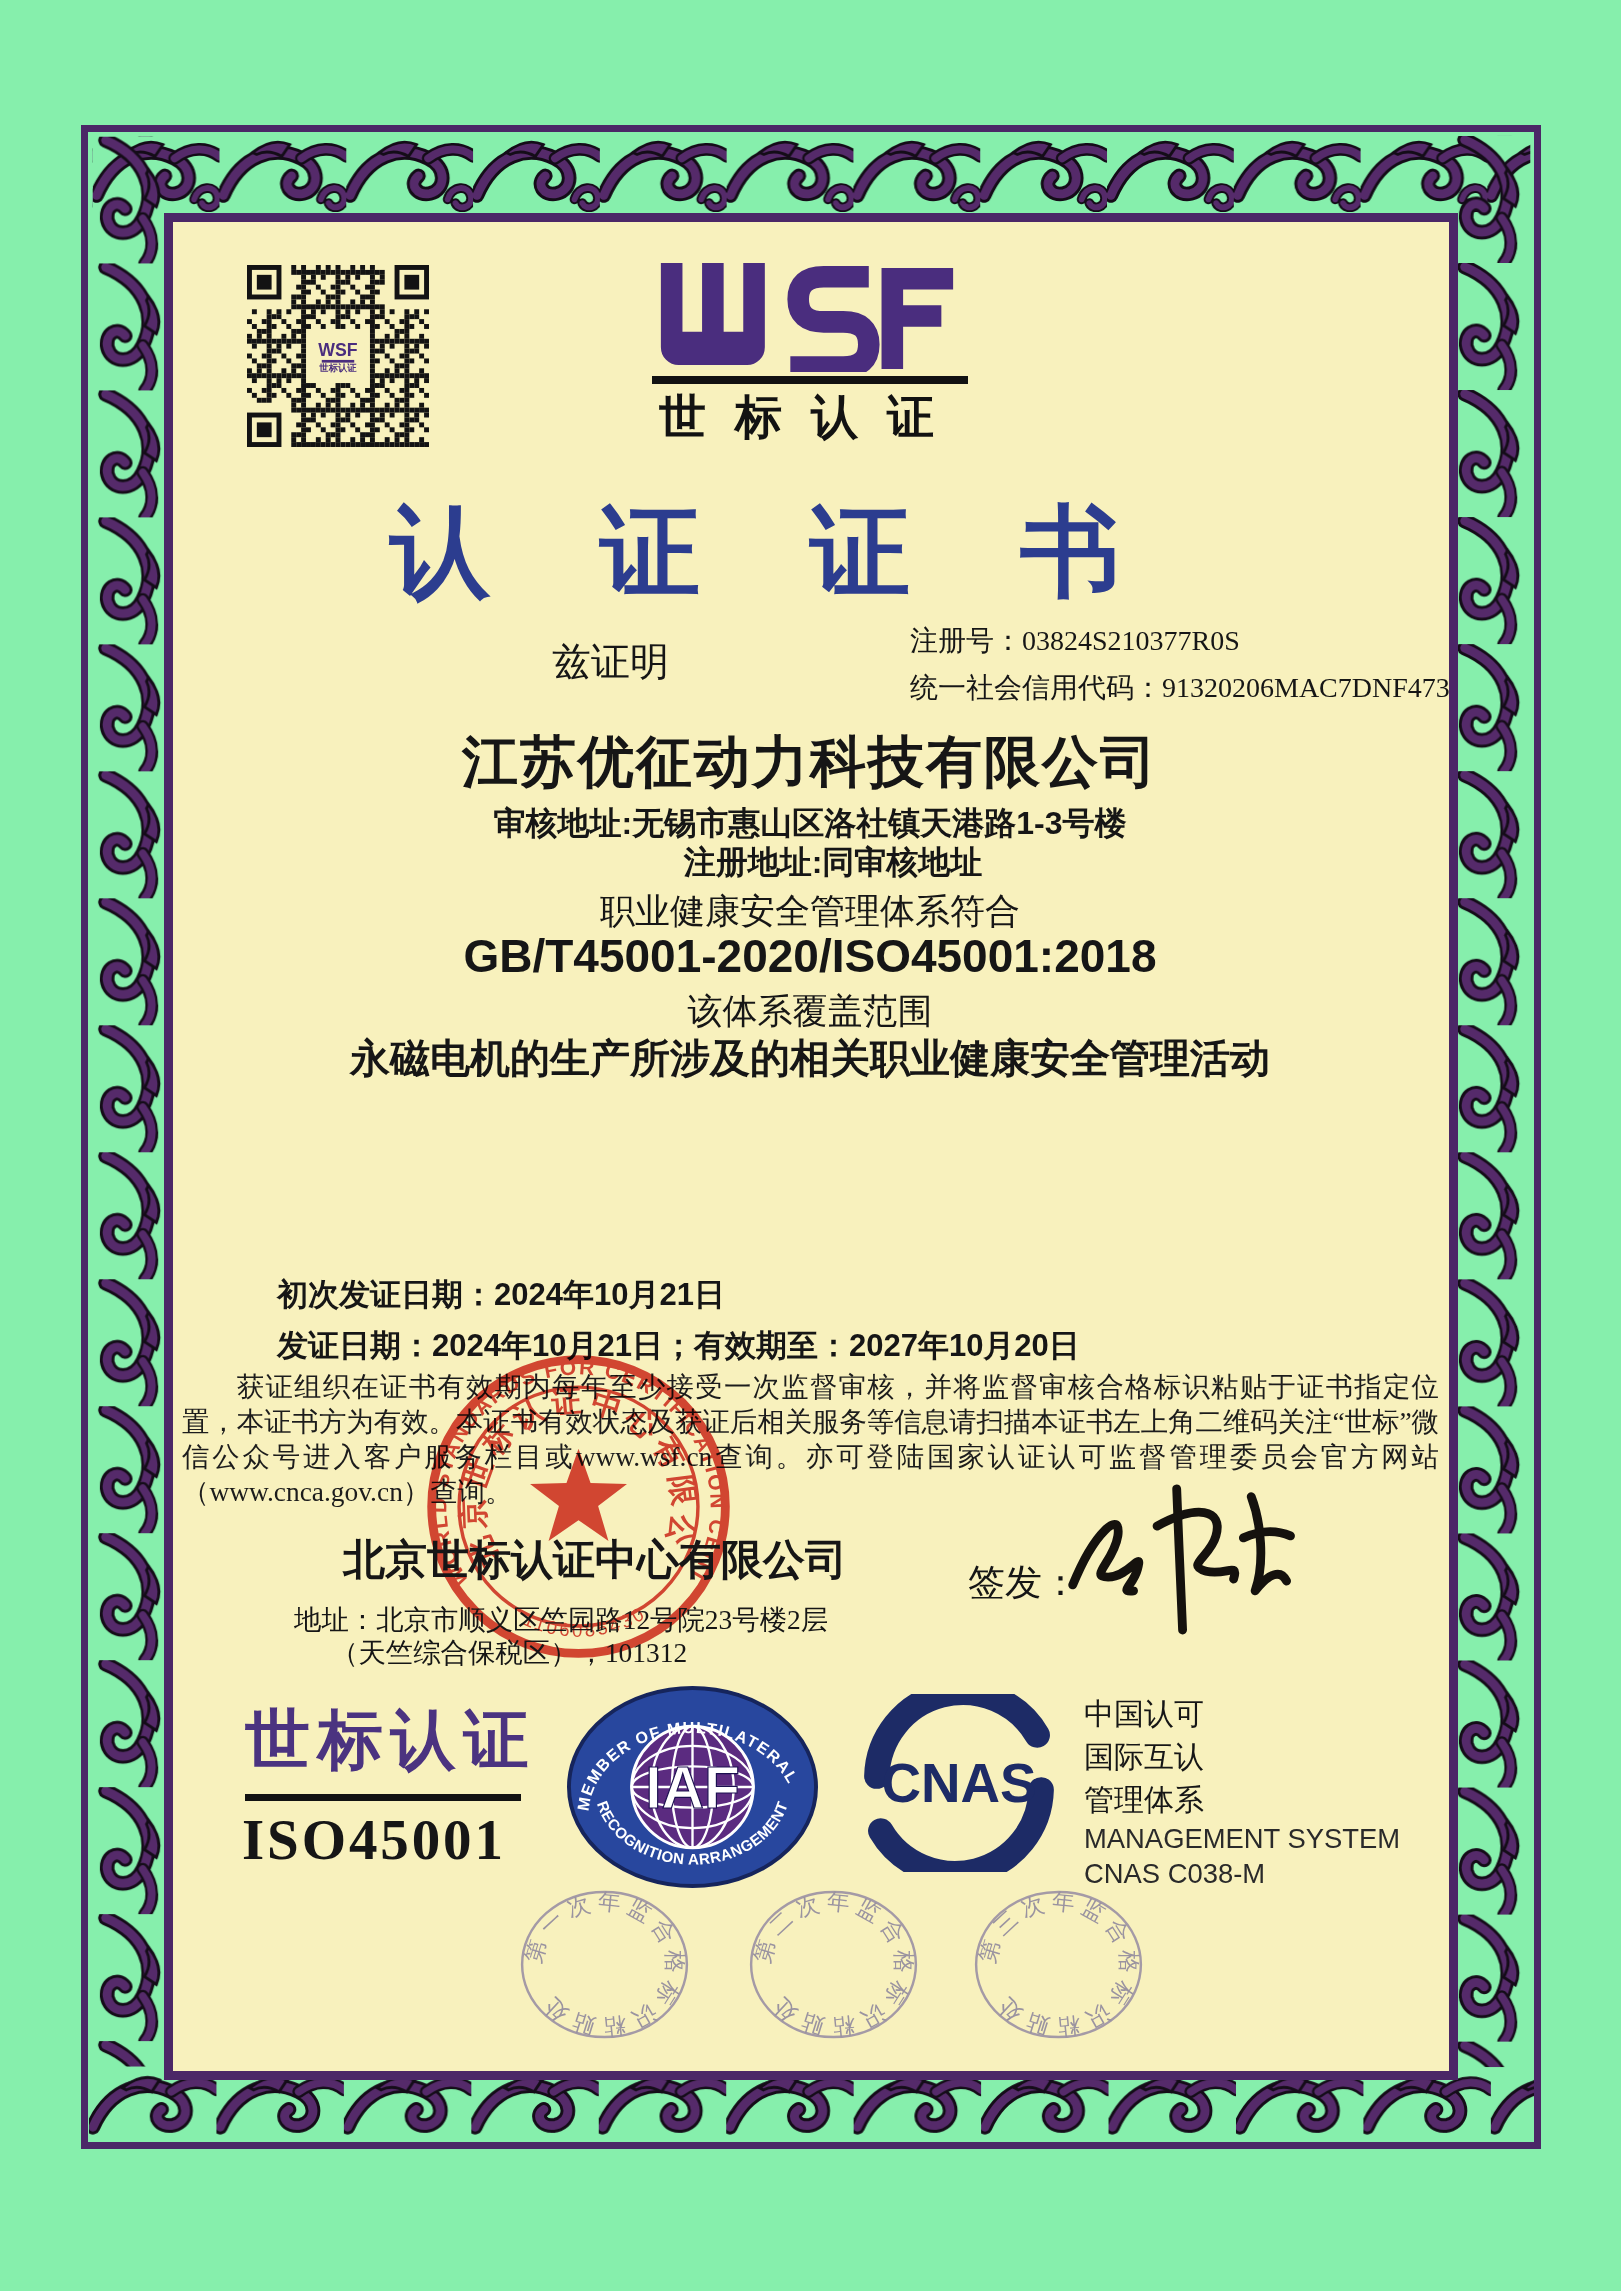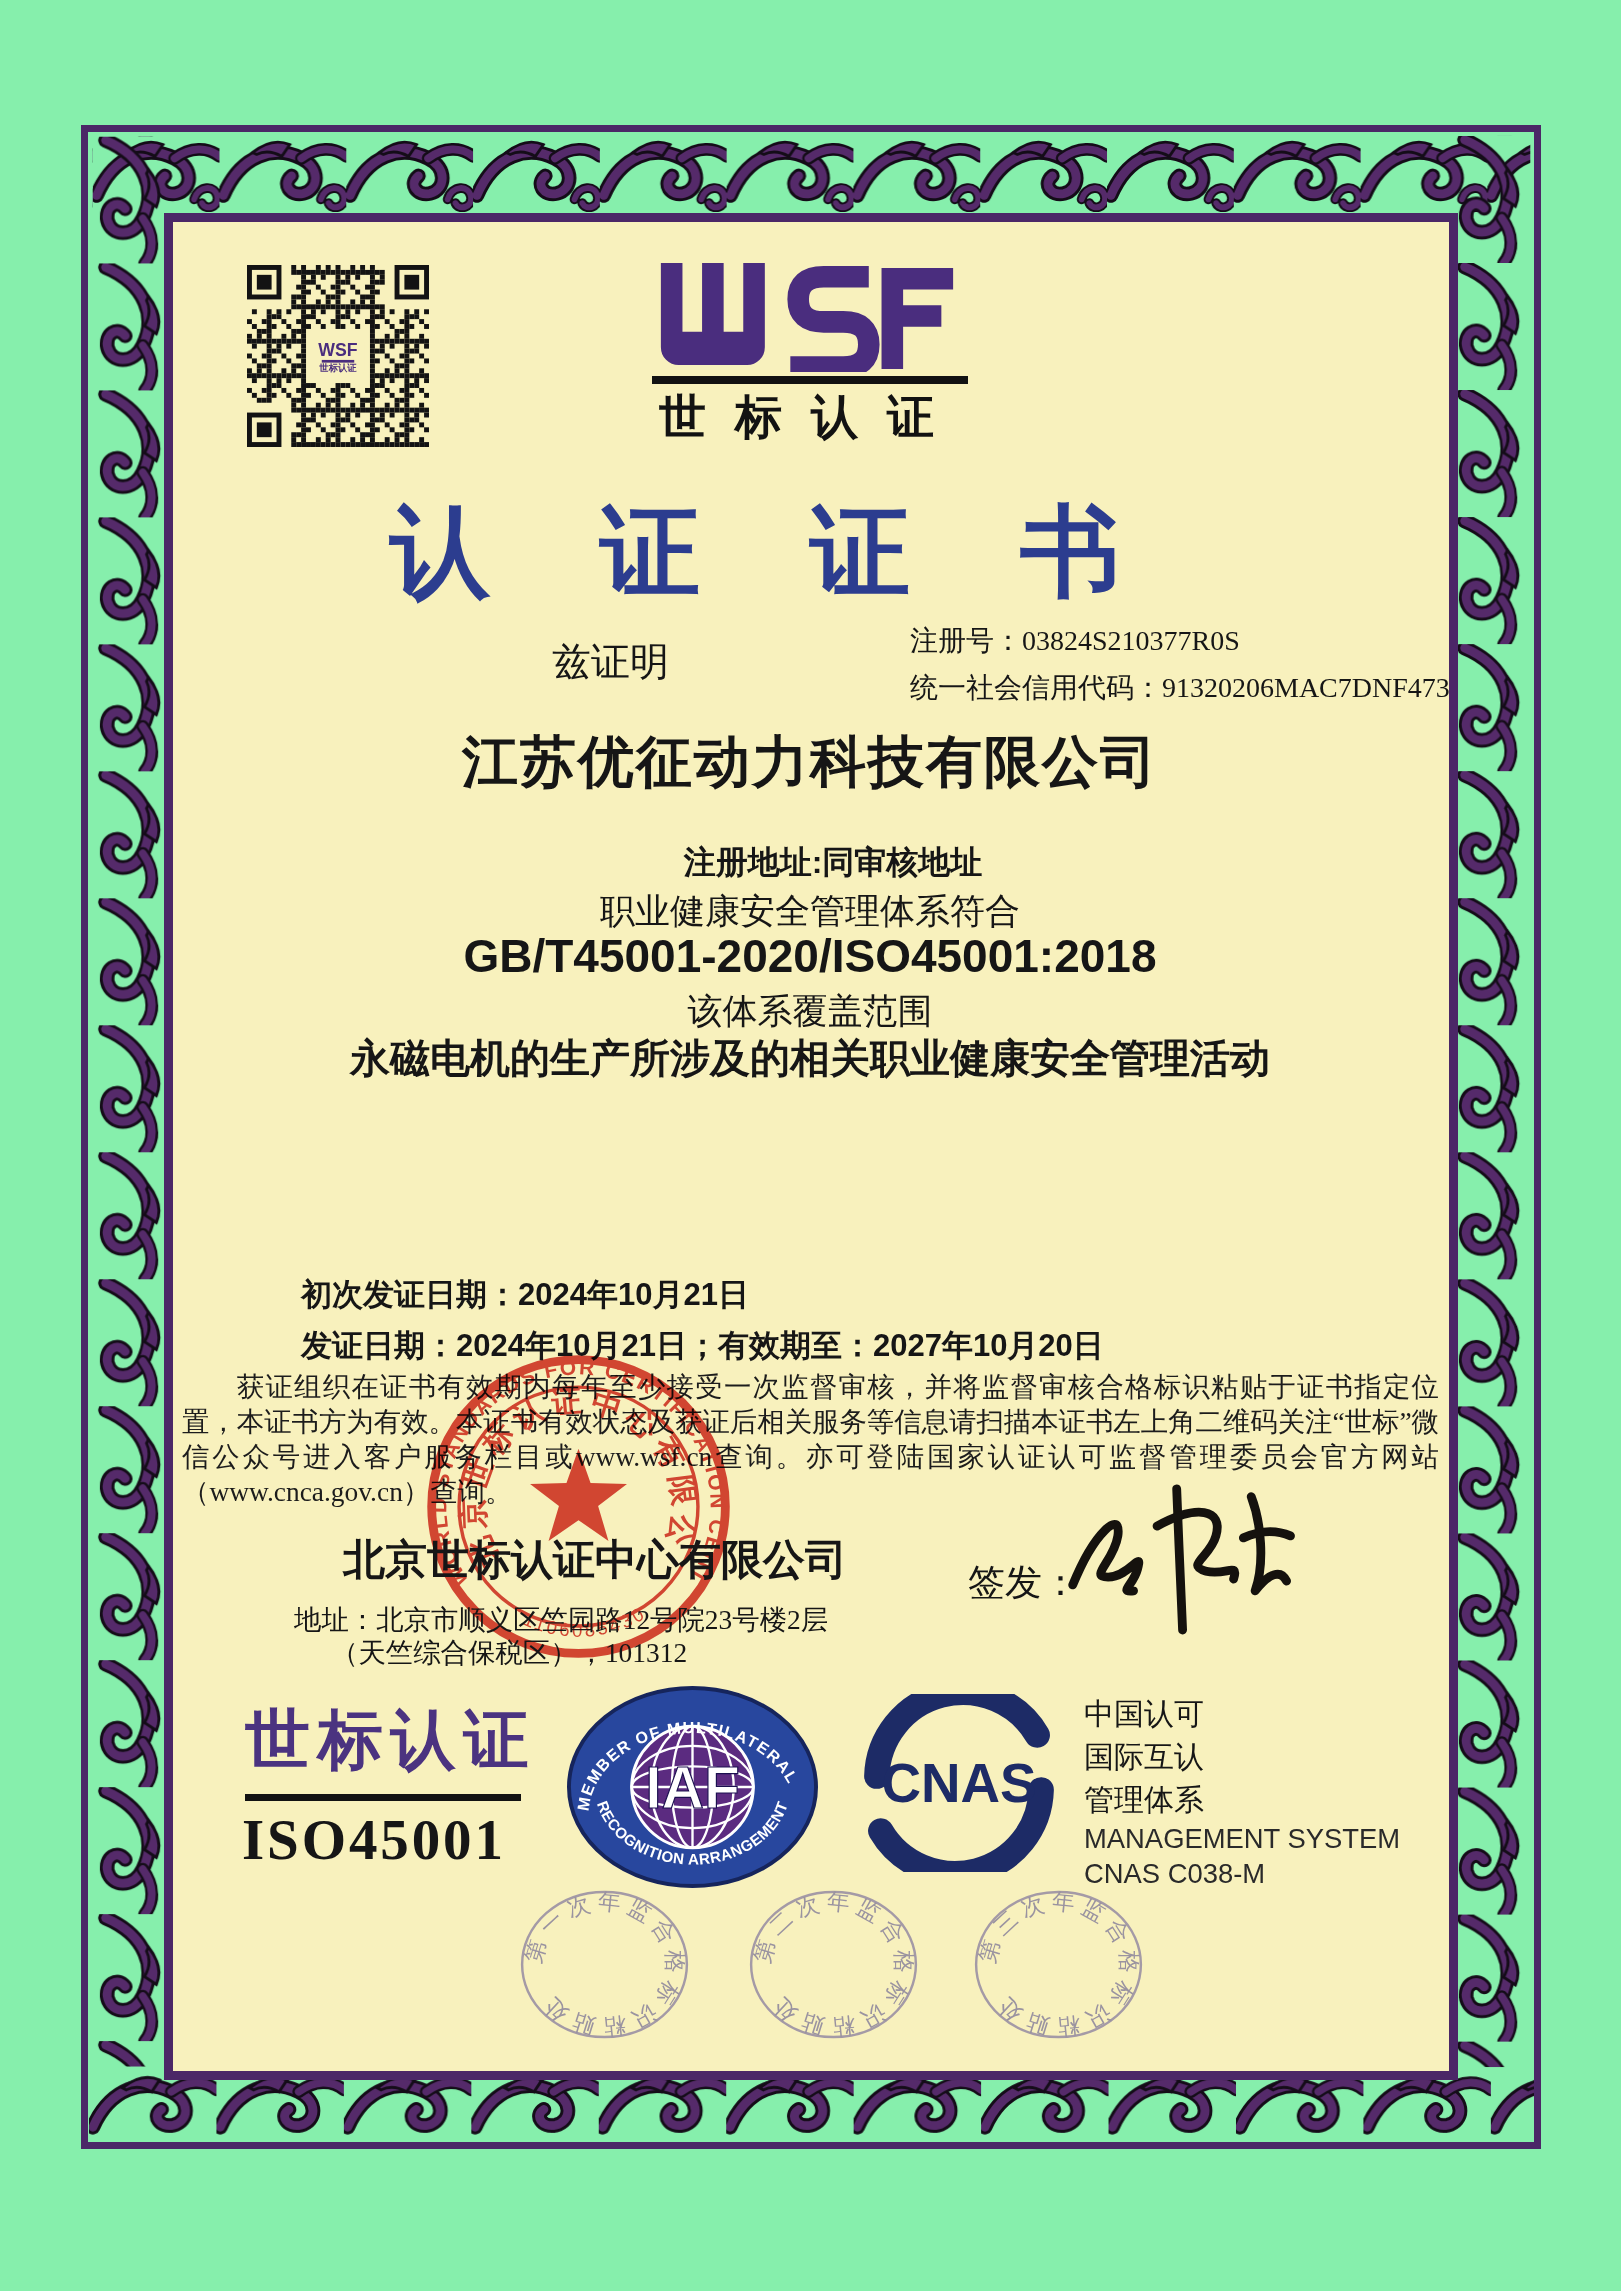--- a/index.html
+++ b/index.html
@@ -16,21 +16,21 @@
            letter-spacing:29px;margin-right:-29px;color:#121212;}
   #certify{left:552px;top:635px;font-size:39px;}
   #regblock{left:910px;top:617px;font-size:28px;line-height:47px;}
   #company{top:725px;font-size:56px;font-weight:bold;letter-spacing:2px;}
   #addr-audit{top:802px;font-size:32px;font-weight:bold;}
   #addr-reg{top:841px;font-size:32px;font-weight:bold;padding-left:23px;}
   #sysline{top:888px;font-size:35px;}
   #stdcode{top:929px;font-size:46px;font-weight:bold;}
   #scopelabel{top:988px;font-size:35px;}
   #scope{top:1031px;font-size:40px;font-weight:bold;}
-  .dateline{left:277px;font-size:31px;font-weight:600;margin-left:24px;}
+  .dateline{left:277px;font-size:31px;font-weight:600;}
   #notice{left:182px;top:1370px;width:1257px;font-size:27.4px;line-height:35px;text-align:justify;text-indent:2em;color:#1c1c1c;}
   #issuer{left:343px;top:1532px;font-size:42px;font-weight:bold;}
   #signlabel{left:968px;top:1558px;font-size:37px;}
   #iss-addr1{left:294px;top:1602px;font-size:27.4px;text-align:right;}
   #iss-addr2{left:331px;top:1635px;font-size:27.4px;text-align:center;}
   #brand{left:245px;top:1696px;font-size:65px;font-weight:bold;color:#4b3380;letter-spacing:7.8px;}
   #brand-rule{left:245px;top:1794px;width:276px;height:6.9px;background:#121212;}
   #iso{left:242px;top:1807px;font-size:57px;font-weight:bold;letter-spacing:2.9px;}
   .accred-cn{left:1084px;font-size:30px;}
   .accred-en{left:1084px;font-size:27.4px;font-family:"Liberation Sans",sans-serif;color:#2a2a2a;}
@@ -633,20 +633,21 @@
 
   <div id="title" class="abs ctr">认证证书</div>
 
   <div id="certify" class="abs">兹证明</div>
   <div id="regblock" class="abs">
     <div><span>注册号：</span><span>03824S210377R0S</span></div>
     <div><span>统一社会信用代码：</span><span>91320206MAC7DNF473</span></div>
   </div>
 
   <div id="company" class="abs ctr hei">江苏优征动力科技有限公司</div>
+  <div id="addr-audit" class="abs ctr hei">审核地址:无锡市惠山区洛社镇天港路1-3号楼</div>
   <div id="addr-reg" class="abs ctr hei">注册地址:同审核地址</div>
 
   <div id="sysline" class="abs ctr">职业健康安全管理体系符合</div>
   <div id="stdcode" class="abs ctr hei">GB/T45001-2020/ISO45001:2018</div>
   <div id="scopelabel" class="abs ctr">该体系覆盖范围</div>
   <div id="scope" class="abs ctr hei">永磁电机的生产所涉及的相关职业健康安全管理活动</div>
 
   <div class="abs dateline hei" style="top:1274px">初次发证日期：2024年10月21日</div>
   <div class="abs dateline hei" style="top:1325px">发证日期：2024年10月21日；有效期至：2027年10月20日</div>
 

